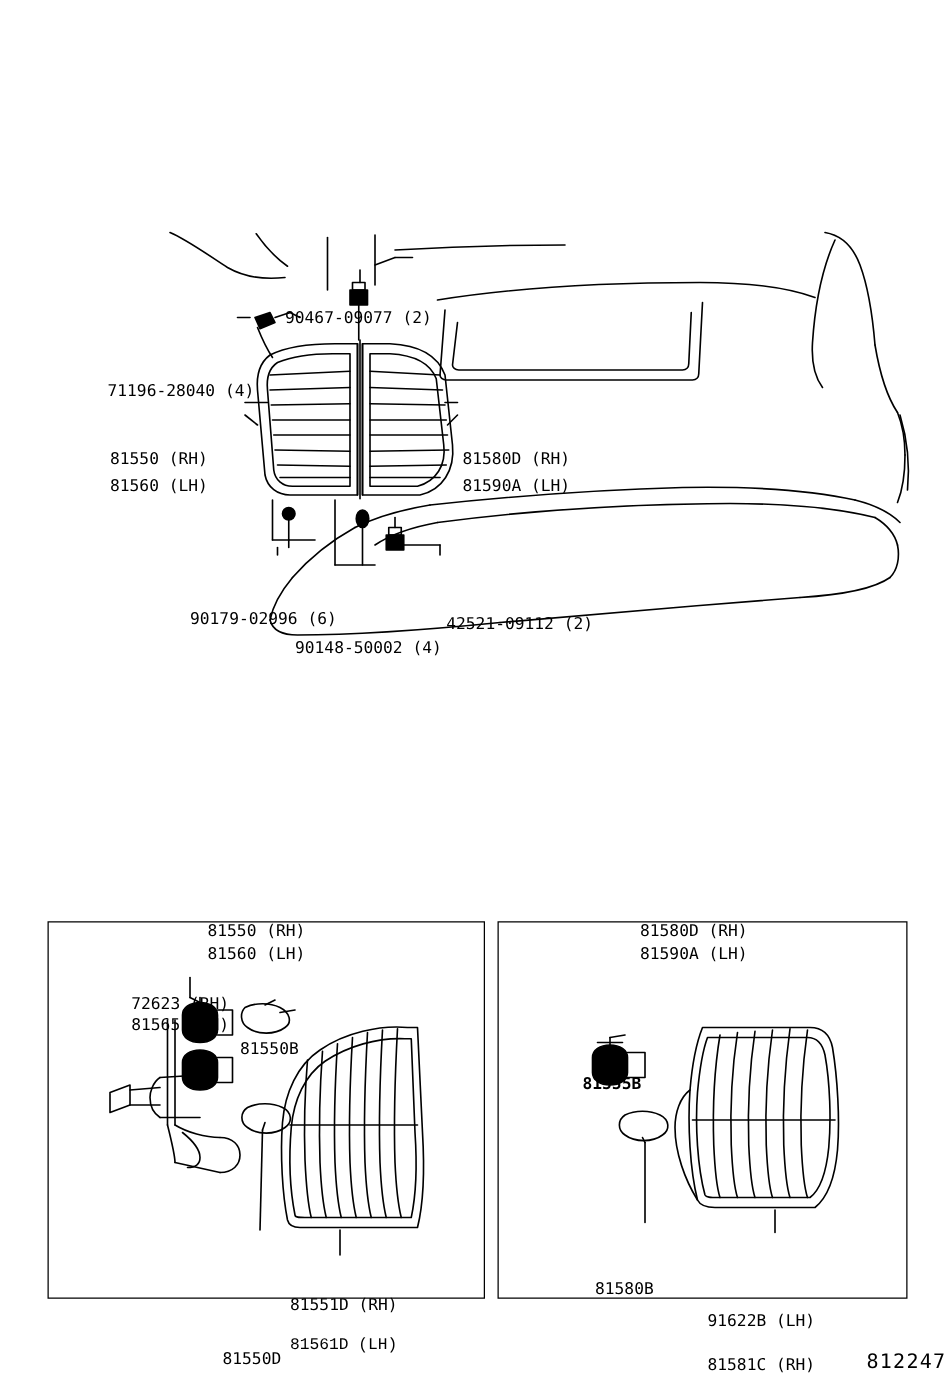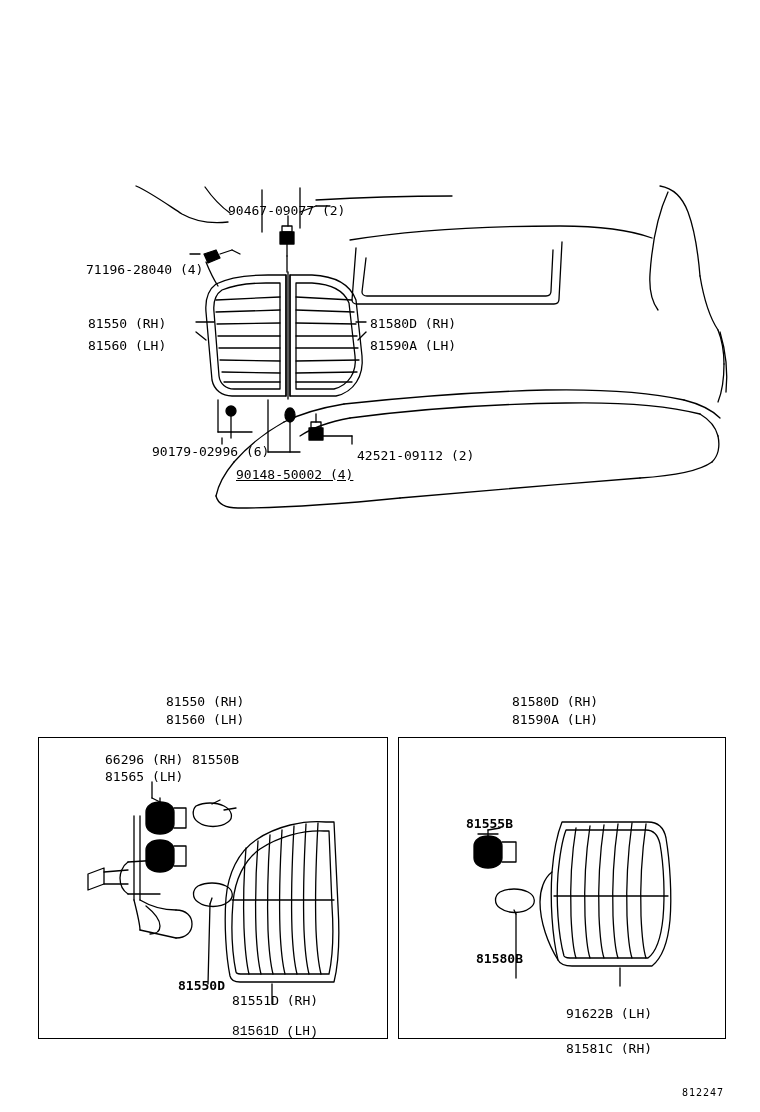--- a/index.html
+++ b/index.html
@@ -28,26 +28,27 @@
     height: 1112px;
   }
   .lbl {
     position: absolute;
     font-family: "DejaVu Sans Mono", "Liberation Mono", monospace;
     font-size: 13px;
     letter-spacing: 0px;
     white-space: pre;
     line-height: 16px;
     color: #000;
+    margin-top: 44px;
   }
   .footer-code {
     position: absolute;
-    right: 36px;
+    right: 3px;
     bottom: 14px;
-    font-size: 10px;
+    font-size: 16px;
     letter-spacing: 1px;
     font-family: "DejaVu Sans Mono", "Liberation Mono", monospace;
   }
   .panel-box {
     position: absolute;
     border: 1.6px solid #000;
     background: transparent;
   }
 </style>
 </head>
@@ -253,35 +254,35 @@
   <div class="panel-box" style="left:398px; top:737px; width:326px; height:300px;"></div>
 
   <div class="lbl" style="left:228px; top:203px;">90467-09077 (2)</div>
   <div class="lbl" style="left:86px; top:262px;">71196-28040 (4)</div>
   <div class="lbl" style="left:88px; top:316px;">81550 (RH)</div>
   <div class="lbl" style="left:88px; top:338px;">81560 (LH)</div>
   <div class="lbl" style="left:370px; top:316px;">81580D (RH)</div>
   <div class="lbl" style="left:370px; top:338px;">81590A (LH)</div>
   <div class="lbl" style="left:152px; top:444px;">90179-02996 (6)</div>
   <div class="lbl" style="left:357px; top:448px;">42521-09112 (2)</div>
-  <div class="lbl" style="left:236px; top:467px;text-decoration:underline;">90148-50002 (4)</div>
+  <div class="lbl" style="left:236px; top:467px;">90148-50002 (4)</div>
 
   <div class="lbl" style="left:166px; top:694px;">81550 (RH)</div>
   <div class="lbl" style="left:166px; top:712px;">81560 (LH)</div>
 
-  <div class="lbl" style="left:105px; top:752px;">66296 (RH)</div>
+  <div class="lbl" style="left:105px; top:752px;">72623 (RH)</div>
   <div class="lbl" style="left:105px; top:769px;">81565 (LH)</div>
-  <div class="lbl" style="left:192px; top:752px;">81550B</div>
-  <div class="lbl" style="left:178px; top:978px;font-weight:bold;">81550D</div>
+  <div class="lbl" style="left:192px; top:788px;">81550B</div>
+  <div class="lbl" style="left:178px; top:1036px;">81550D</div>
   <div class="lbl" style="left:232px; top:993px;">81551D (RH)</div>
   <div class="lbl" style="left:232px; top:1024px;font-family:Liberation Mono, monospace;">81561D (LH)</div>
 
   <div class="lbl" style="left:512px; top:694px;">81580D (RH)</div>
   <div class="lbl" style="left:512px; top:712px;">81590A (LH)</div>
 
   <div class="lbl" style="left:466px; top:816px;font-weight:bold;">81555B</div>
-  <div class="lbl" style="left:476px; top:951px;font-weight:bold;">81580B</div>
+  <div class="lbl" style="left:476px; top:980px;">81580B</div>
   <div class="lbl" style="left:566px; top:1041px;">81581C (RH)</div>
   <div class="lbl" style="left:566px; top:1006px;">91622B (LH)</div>
 
   <div class="footer-code">812247</div>
 
 </div>
 
 </body></html>

